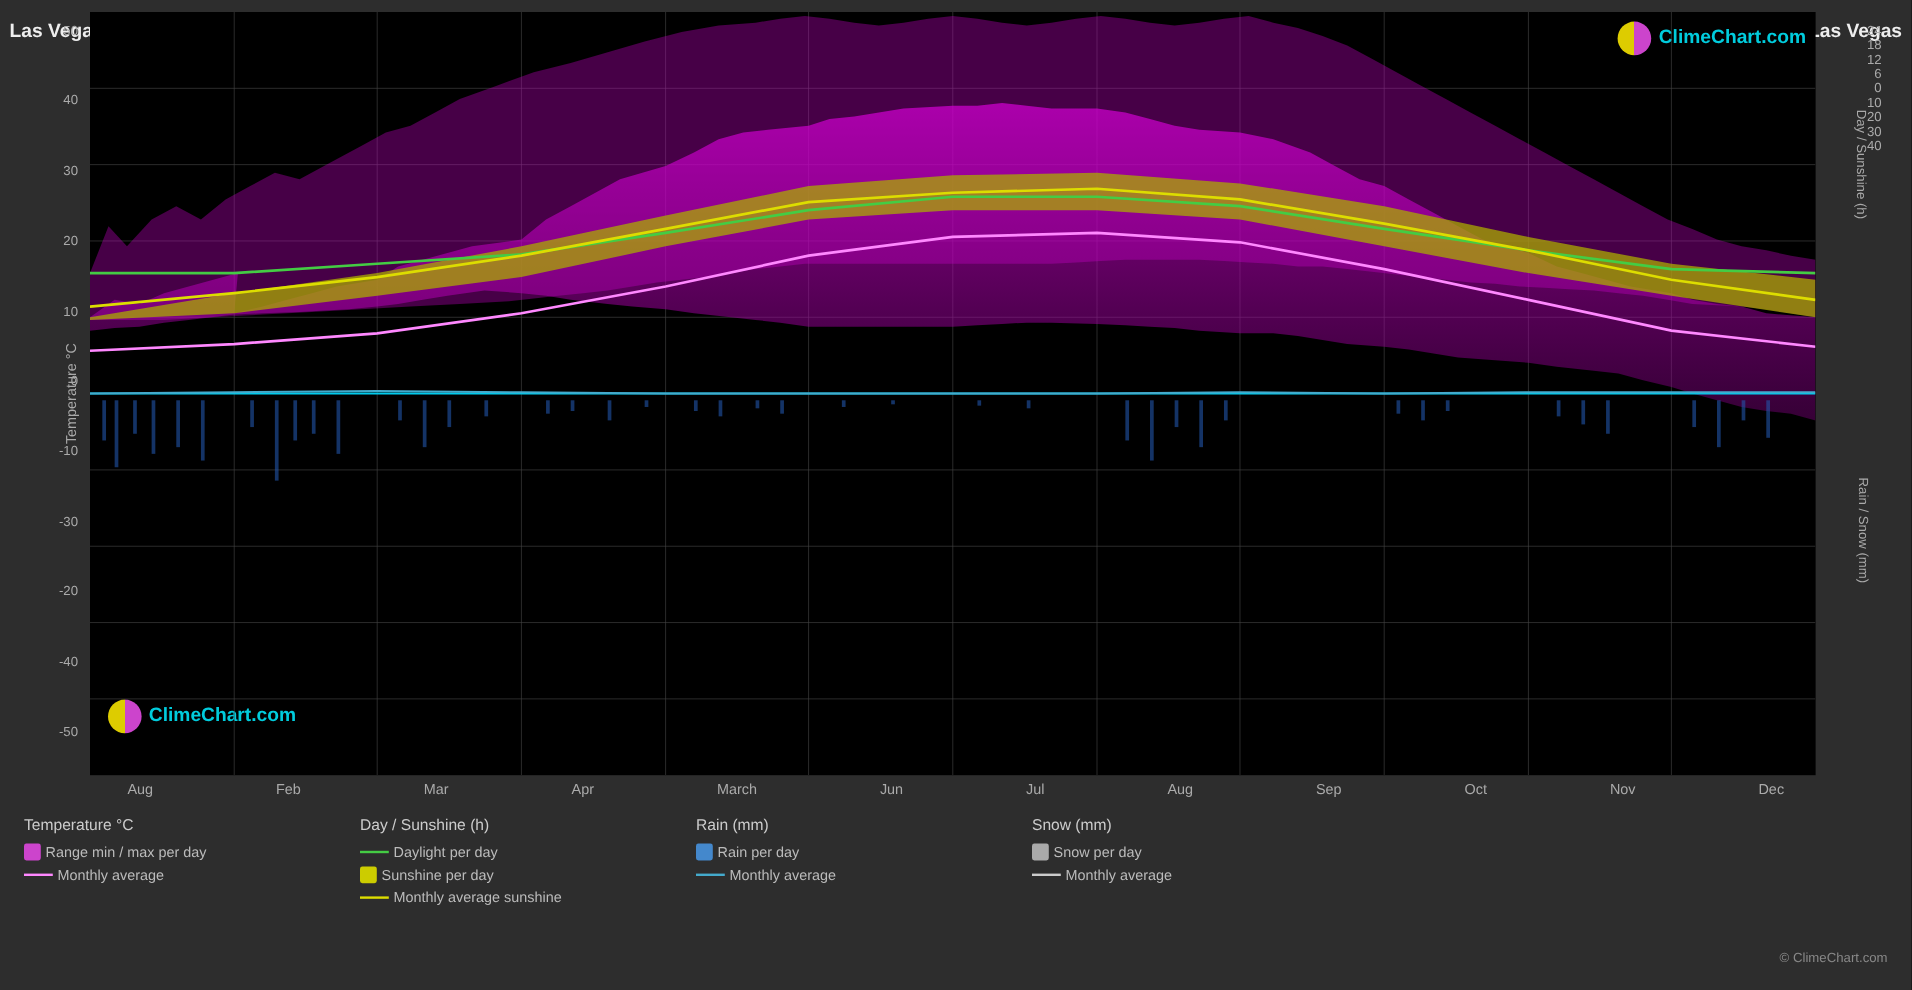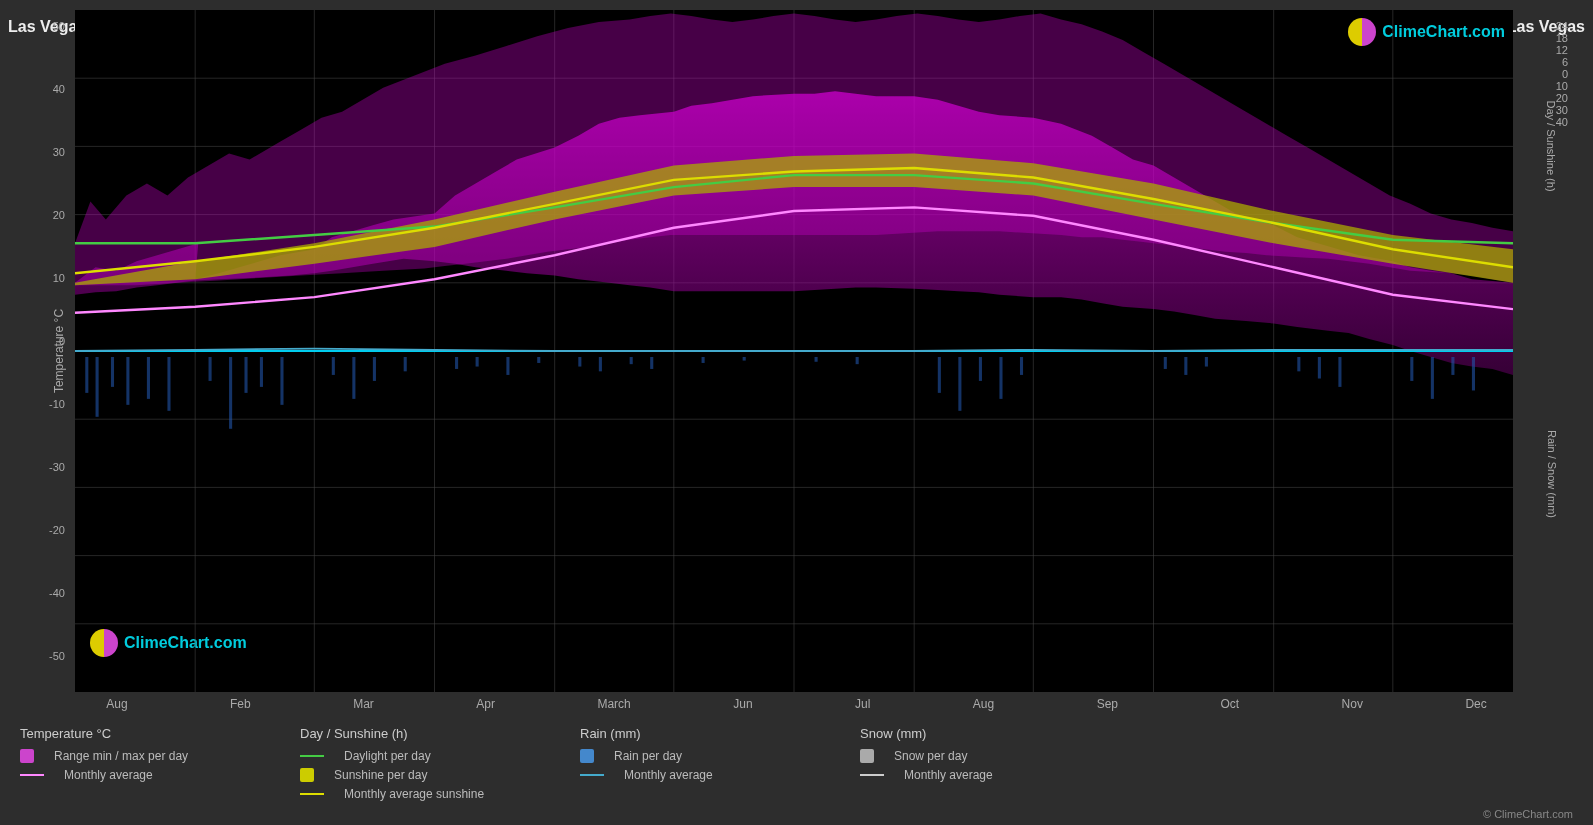--- a/index.html
+++ b/index.html
@@ -97,21 +97,21 @@
 
     .legend-section-title {
       font-size: 13px;
       color: #ccc;
       margin-bottom: 3px;
     }
 
     .legend-item {
       display: flex;
       align-items: center;
-      gap: 20px;
+      gap: 4px;
       font-size: 12px;
       color: #bbb;
     }
 
     .legend-swatch-rect {
       width: 14px;
       height: 14px;
       border-radius: 2px;
       flex-shrink: 0;
     }
@@ -119,21 +119,22 @@
     .legend-swatch-line {
       width: 24px;
       height: 2px;
       flex-shrink: 0;
     }
 
     .copyright {
       text-align: right;
       font-size: 11px;
       color: #888;
-      padding: 2px 20px 5px 0;
+      padding: 2px 20px 20px 0;
+      margin-top: 31px;
     }
 
     .city-label-left {
       position: absolute;
       top: 8px;
       left: 8px;
       font-size: 16px;
       font-weight: bold;
       color: #eee;
     }

